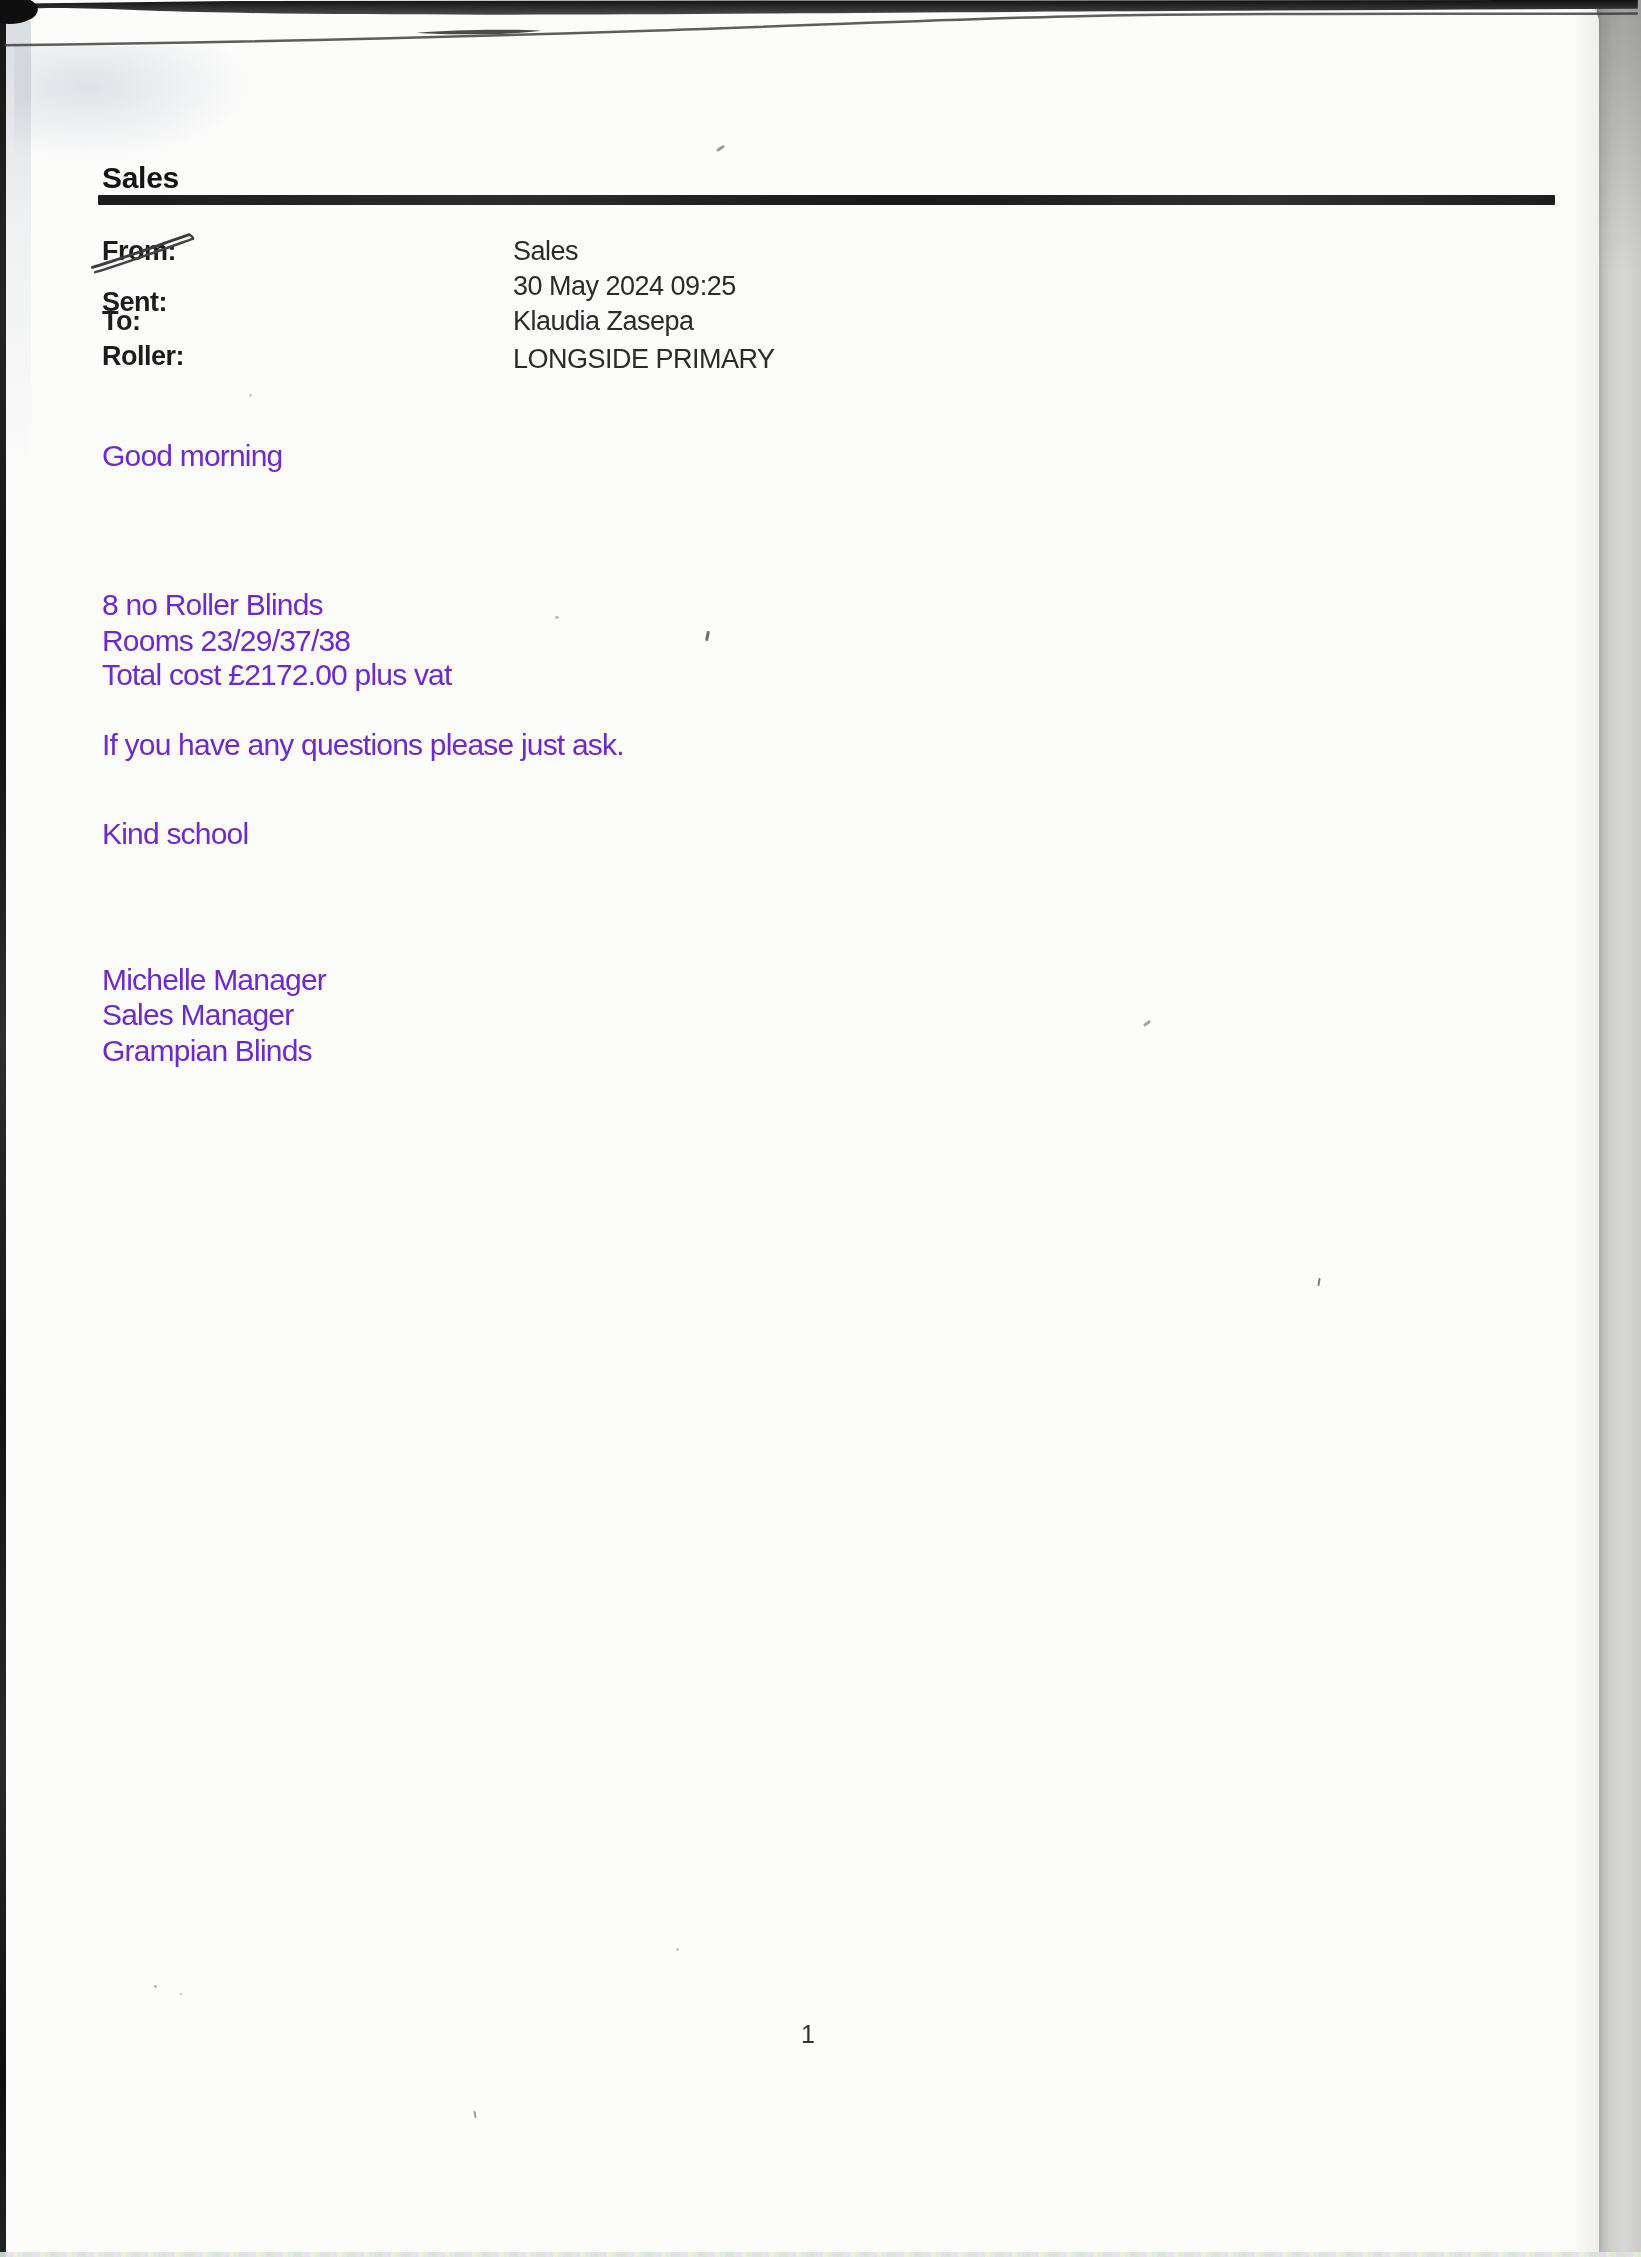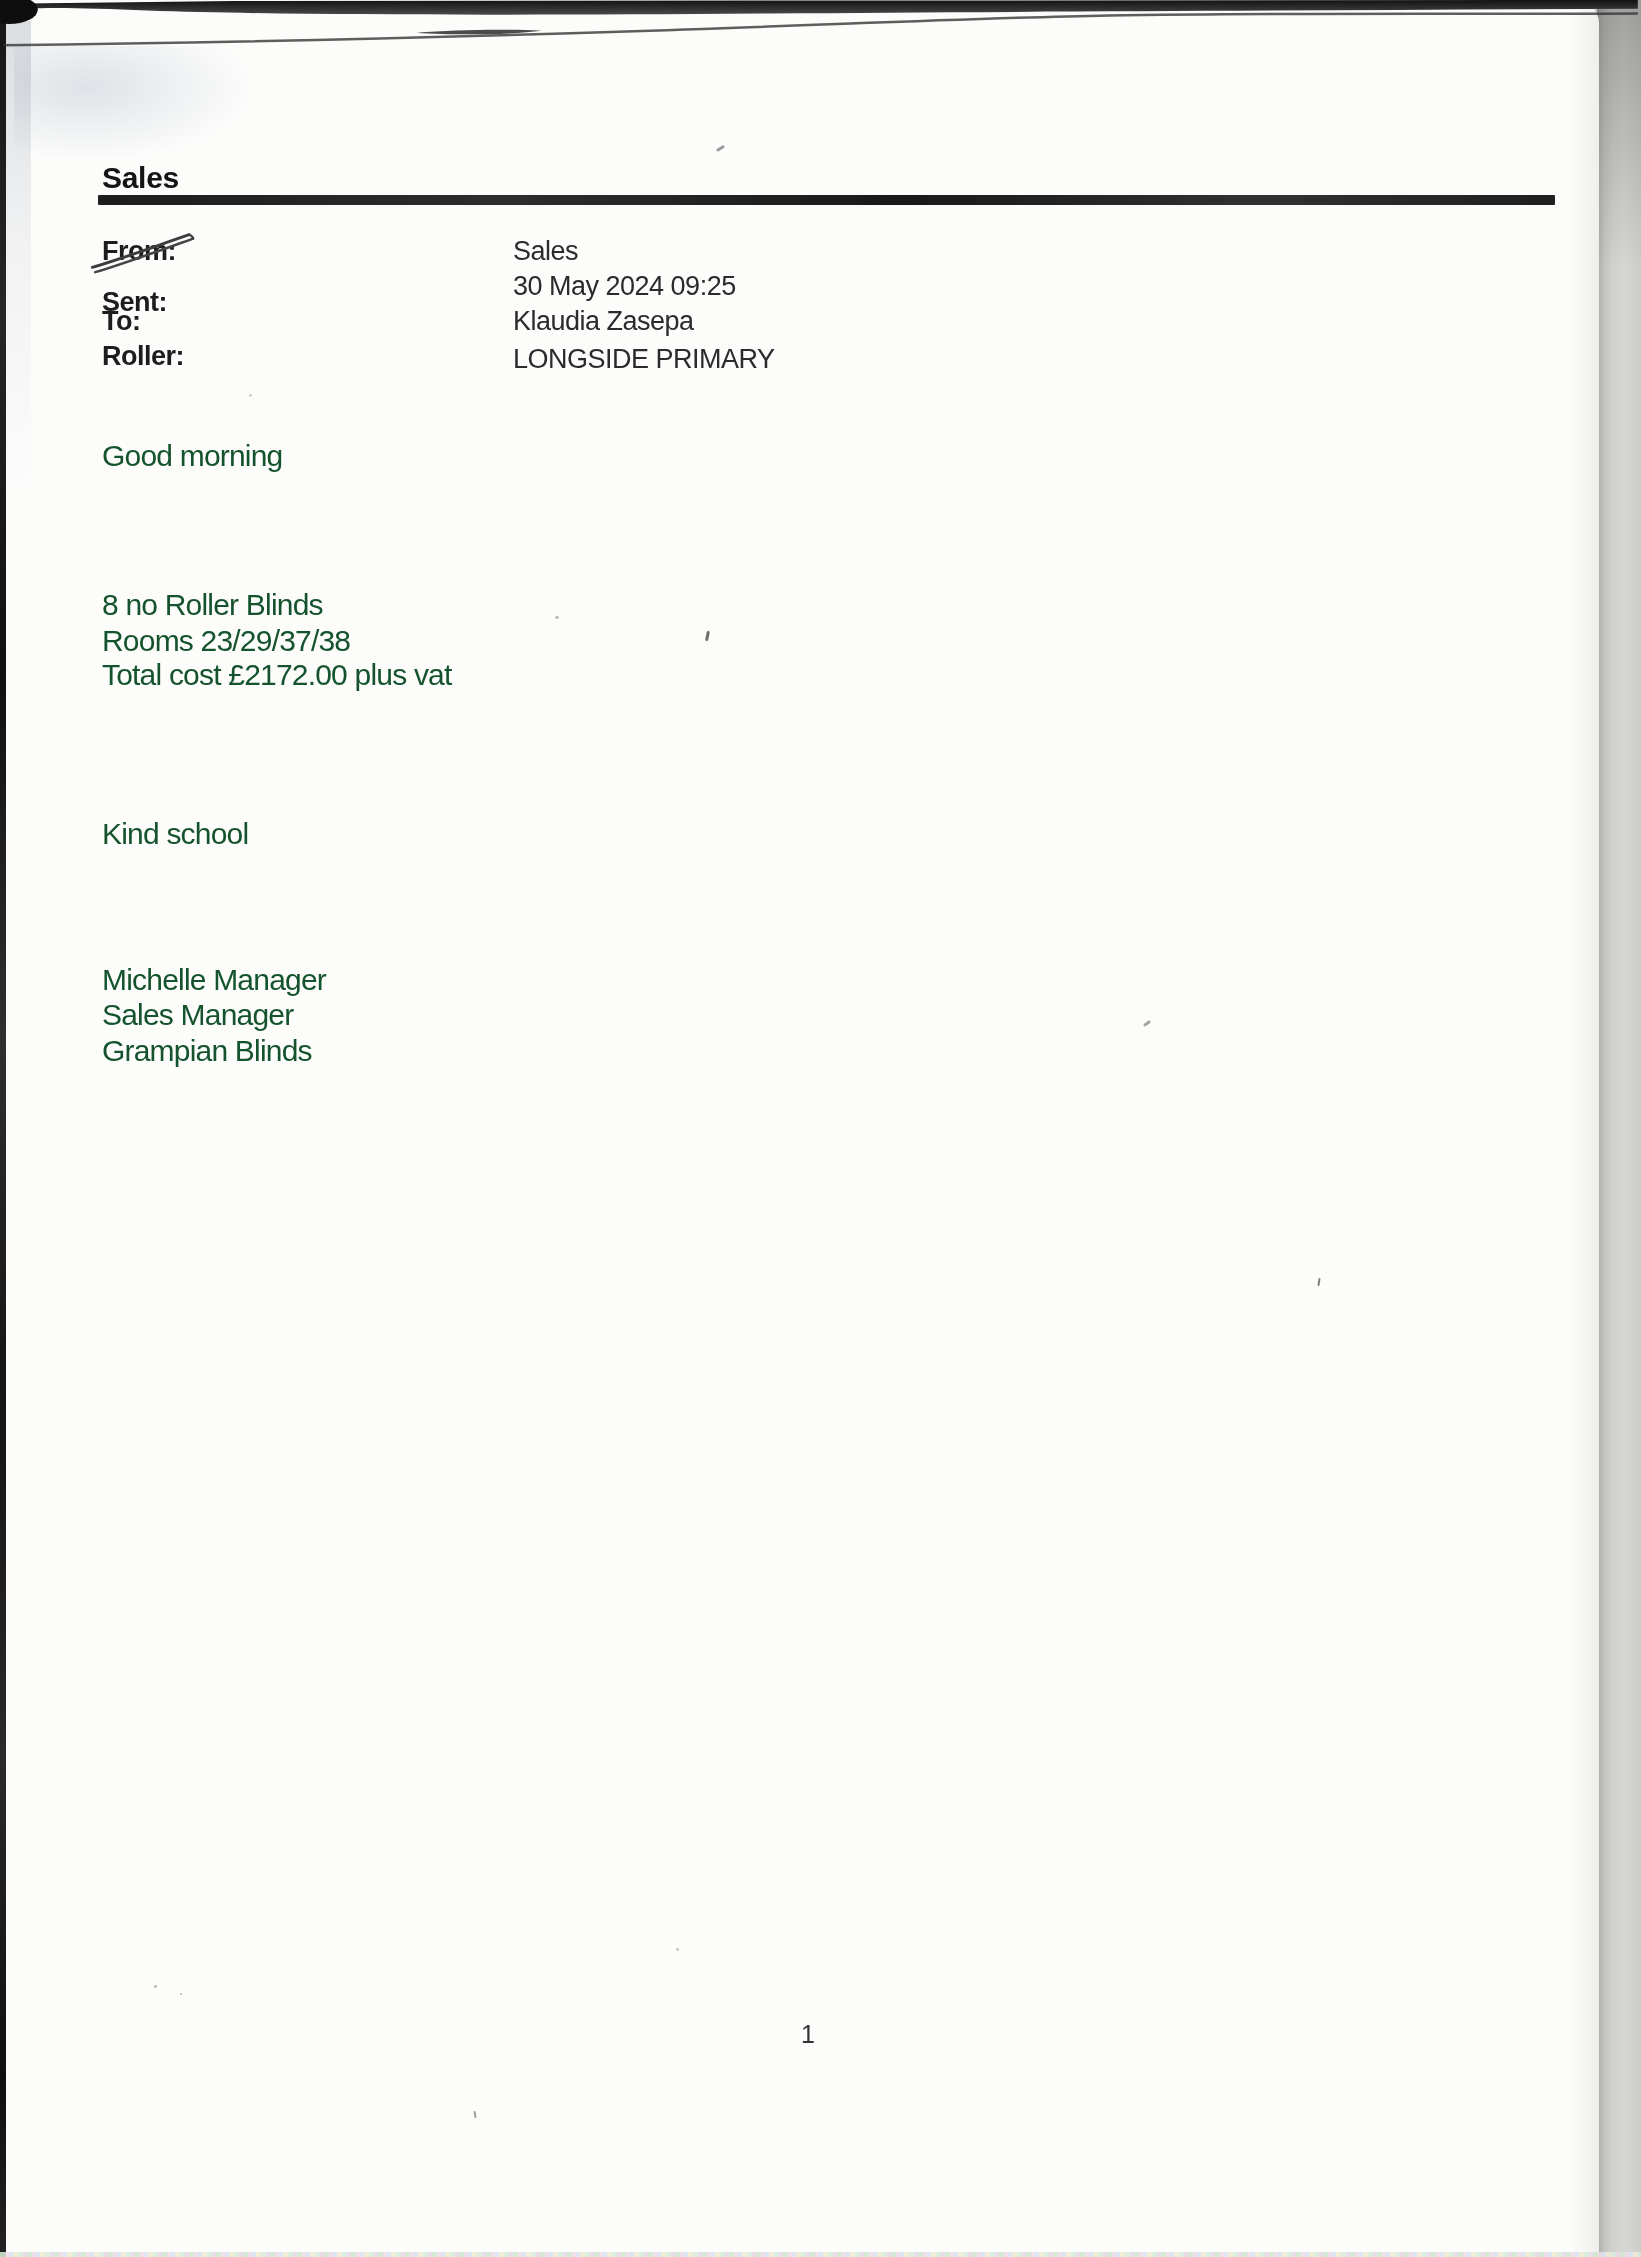--- a/index.html
+++ b/index.html
@@ -43,21 +43,21 @@
     background:repeating-linear-gradient(90deg,#cfe8cf 0 4.8px,#efdcea 4.8px 8.7px,#d8e4f2 8.7px 13.5px,#f0ecd4 13.5px 18.3px,#d6efdc 18.3px 23px,#e8d8e8 23px 27px);
   }
   .t{position:absolute;line-height:1;white-space:pre;color:#282828;}
   .title{left:102px;top:163px;font-size:30px;font-weight:bold;color:#141414;letter-spacing:-0.3px;}
   .rule{
     position:absolute;left:98px;top:195px;width:1457px;height:9.7px;border-radius:1px;
     background:linear-gradient(90deg,#1d1d1d,#2d2d2d 28%,#191919 55%,#313131 80%,#1f1f1f);
   }
   .hdr-label{font-size:27px;font-weight:bold;color:#1d1d1d;letter-spacing:-0.5px;}
   .hdr-value{font-size:27px;color:#2b2b2b;letter-spacing:-0.5px;}
-  .bline{left:102px;font-size:30px;letter-spacing:-0.8px;color:#14532d;}
+  .bline{left:102px;font-size:30px;letter-spacing:-0.8px;color:#6d28d9;}
   .pagenum{left:801px;top:2022px;font-size:25px;color:#333;}
   .scribble,.top-edge{pointer-events:none;}
   .speck{position:absolute;background:#a6a6a4;border-radius:50%;}
 </style>
 </head>
 <body>
 
 <div class="scan">
 
   <div class="right-band"></div>
@@ -101,20 +101,21 @@
   <svg class="scribble" style="position:absolute;left:89px;top:228px" width="116" height="48" viewBox="0 0 120 50">
     <path d="M3,41 C28,34 66,20 104,7" stroke="#3d3d3d" stroke-width="3" fill="none" stroke-linecap="round"></path>
     <path d="M6,46 C34,38 72,24 108,11" stroke="#444444" stroke-width="2.6" fill="none" stroke-linecap="round"></path>
     <path d="M104,7 C106.5,8 108,9.5 108,11" stroke="#3d3d3d" stroke-width="2.4" fill="none" stroke-linecap="round"></path>
   </svg>
 
   <div class="t bline" style="top:441px">Good morning</div>
   <div class="t bline" style="top:590px">8 no Roller Blinds</div>
   <div class="t bline" style="top:626px">Rooms 23/29/37/38</div>
   <div class="t bline" style="top:660px">Total cost £2172.00 plus vat</div>
+  <div class="t bline" style="top:730px">If you have any questions please just ask.</div>
   <div class="t bline" style="top:819px">Kind school</div>
   <div class="t bline" style="top:965px">Michelle Manager</div>
   <div class="t bline" style="top:1000px">Sales Manager</div>
   <div class="t bline" style="top:1036px">Grampian Blinds</div>
 
   <div class="t pagenum">1</div>
 
   <div class="speck" style="left:716px;top:147px;width:8.7px;height:2.9px;border-radius:1.9px;transform:rotate(-32deg);background:#9a9a9a"></div>
   <div class="speck" style="left:249px;top:394px;width:2.9px;height:2.9px;background:#cfcfcd"></div>
   <div class="speck" style="left:555px;top:616px;width:3.9px;height:2.9px;background:#bdbdbb"></div>

